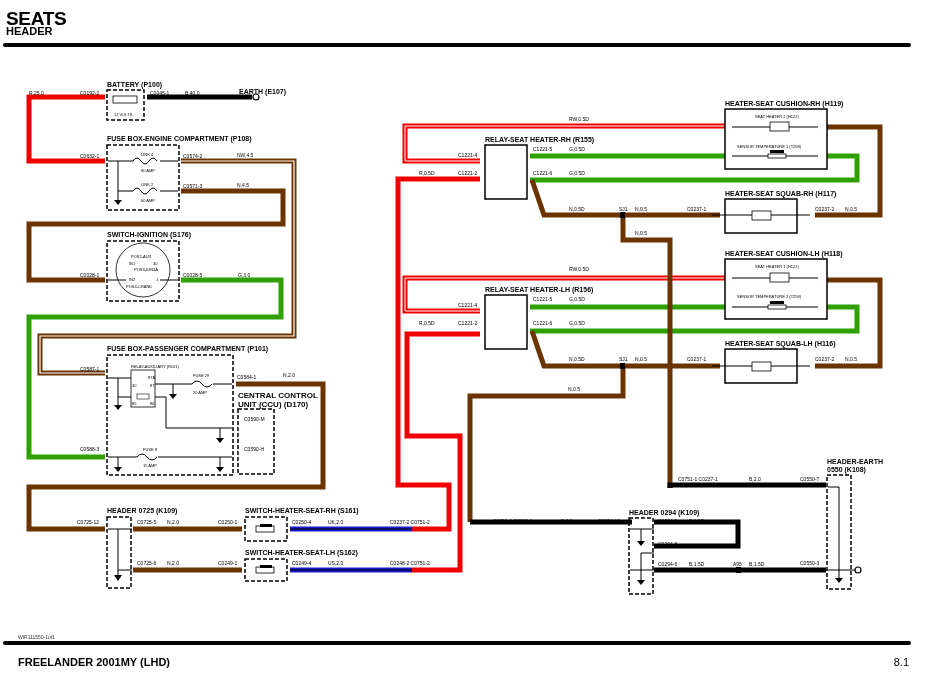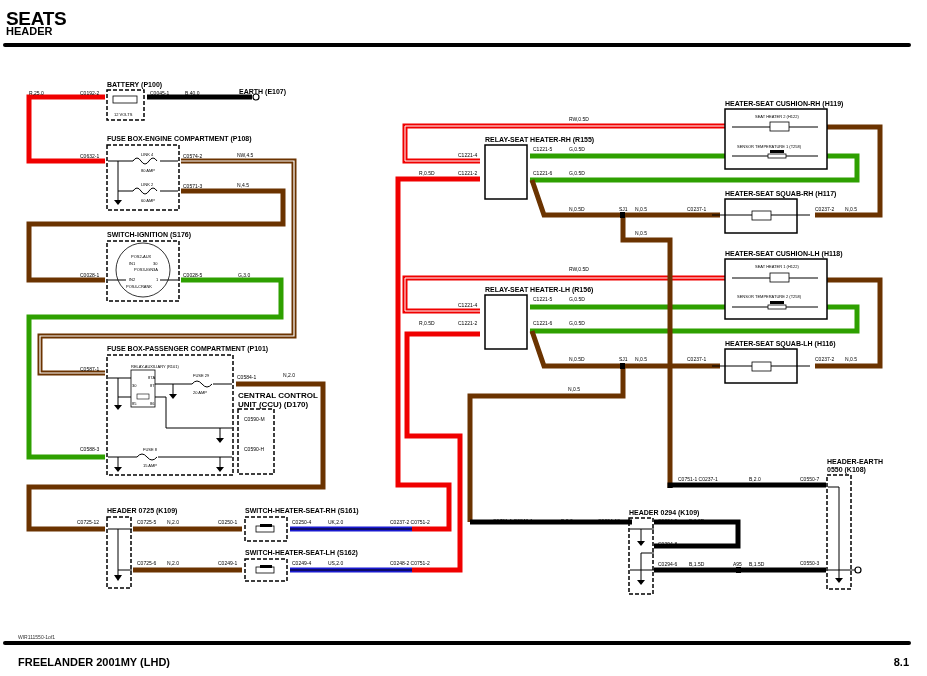--- a/index.html
+++ b/index.html
@@ -1,21 +1,21 @@
 <!DOCTYPE html>
 <html><head>
 <meta charset="utf-8">
 <style>
   html,body{margin:0;padding:0;background:#fff;}
   body{width:927px;height:676px;position:relative;overflow:hidden;font-family:"Liberation Sans",sans-serif;}
   .hdr-title{position:absolute;left:6px;top:8px;font-size:19px;font-weight:bold;color:#000;letter-spacing:-0.3px;}
   .hdr-sub{position:absolute;left:6px;top:25px;font-size:11px;font-weight:bold;color:#000;}
   .rule{position:absolute;left:3px;width:908px;height:4px;background:#000;border-radius:2px;}
   .foot-left{position:absolute;left:6px;top:656px;font-size:11px;font-weight:bold;margin-left:12px;}
-  .foot-right{position:absolute;right:18px;top:656px;font-size:11px;font-weight:bold;padding-left:7px;}
+  .foot-right{position:absolute;right:18px;top:656px;font-size:11px;font-weight:normal;padding-left:7px;}
   .doc-id{position:absolute;left:18px;top:634px;font-size:5px;color:#333;}
   svg{position:absolute;left:0;top:0;}
   svg text{font-family:"Liberation Sans",sans-serif;fill:#000;}
   .t-comp{font-size:7px;font-weight:bold;}
   .t-big{font-size:8px;font-weight:bold;}
   .t-sm{font-size:5px;}
   .t-xs{font-size:4px;}
   .box{fill:none;stroke:#000;stroke-width:1.5;stroke-dasharray:4,2;}
   .sbox{fill:#fff;stroke:#000;stroke-width:1.5;}
   .ln{stroke:#000;stroke-width:1;fill:none;}

